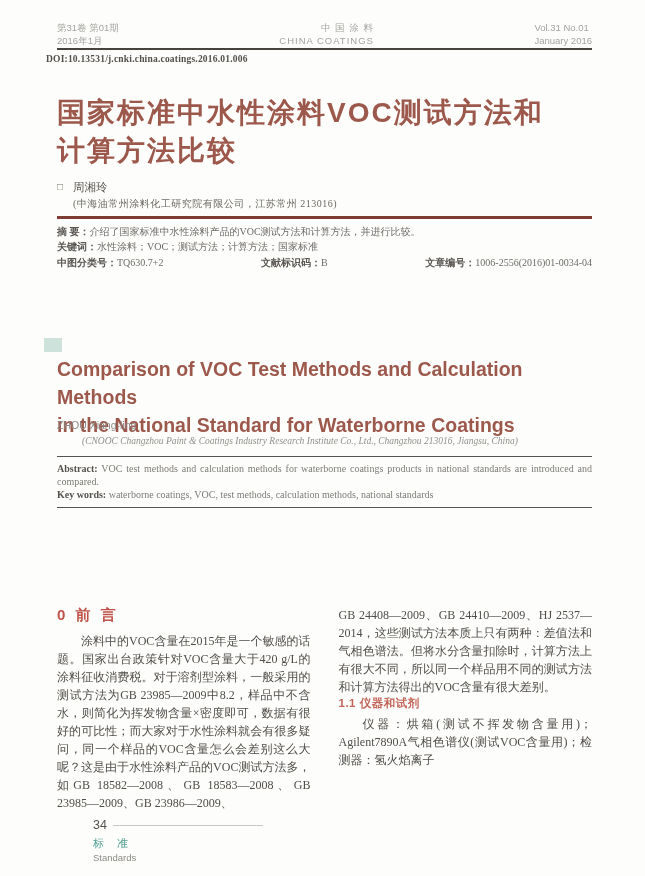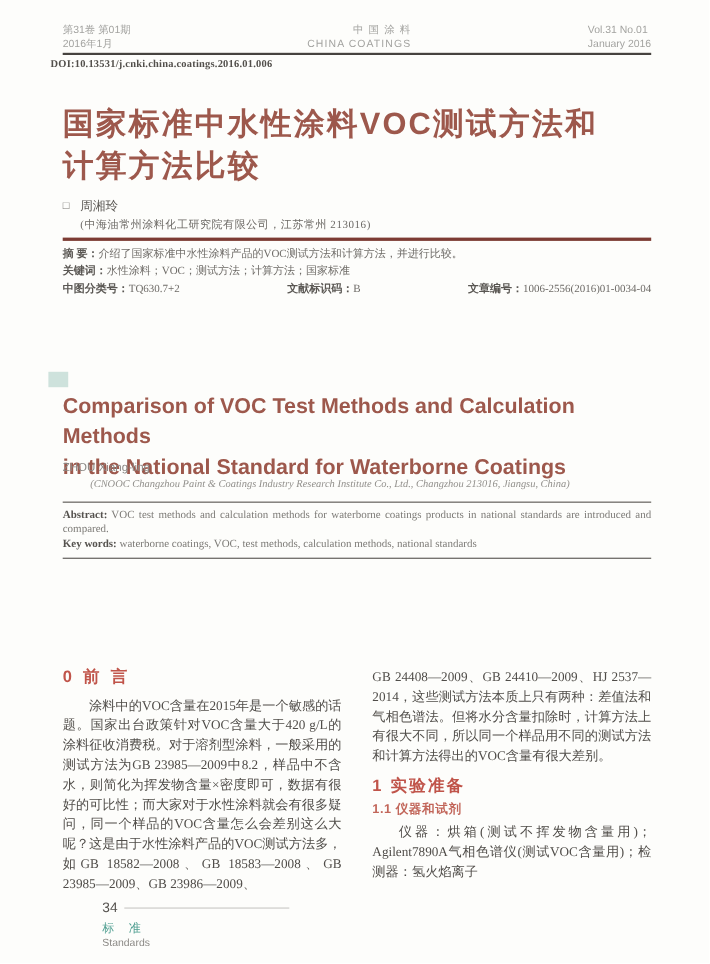--- a/index.html
+++ b/index.html
@@ -129,21 +129,20 @@
     </div>
   </div>
 
   <div class="columns">
     <div class="col">
       <h3 class="sec-h">0  前  言</h3>
       <p class="indent">涂料中的VOC含量在2015年是一个敏感的话题。国家出台政策针对VOC含量大于420 g/L的涂料征收消费税。对于溶剂型涂料，一般采用的测试方法为GB 23985—2009中8.2，样品中不含水，则简化为挥发物含量×密度即可，数据有很好的可比性；而大家对于水性涂料就会有很多疑问，同一个样品的VOC含量怎么会差别这么大呢？这是由于水性涂料产品的VOC测试方法多，如GB 18582—2008、GB 18583—2008、GB 23985—2009、GB 23986—2009、</p>
     </div>
     <div class="col">
       <p>GB 24408—2009、GB 24410—2009、HJ 2537—2014，这些测试方法本质上只有两种：差值法和气相色谱法。但将水分含量扣除时，计算方法上有很大不同，所以同一个样品用不同的测试方法和计算方法得出的VOC含量有很大差别。</p>
-      <h3 class="sec-h second">1  实验准备</h3>
       <h4 class="sub-h">1.1  仪器和试剂</h4>
       <p class="indent">仪器：烘箱(测试不挥发物含量用)；Agilent7890A气相色谱仪(测试VOC含量用)；检测器：氢火焰离子</p>
     </div>
   </div>
 
 
   <div class="pagefoot">
     <div class="pn-row">
       <span class="page-number">34</span>
       <span class="pn-line"></span>

